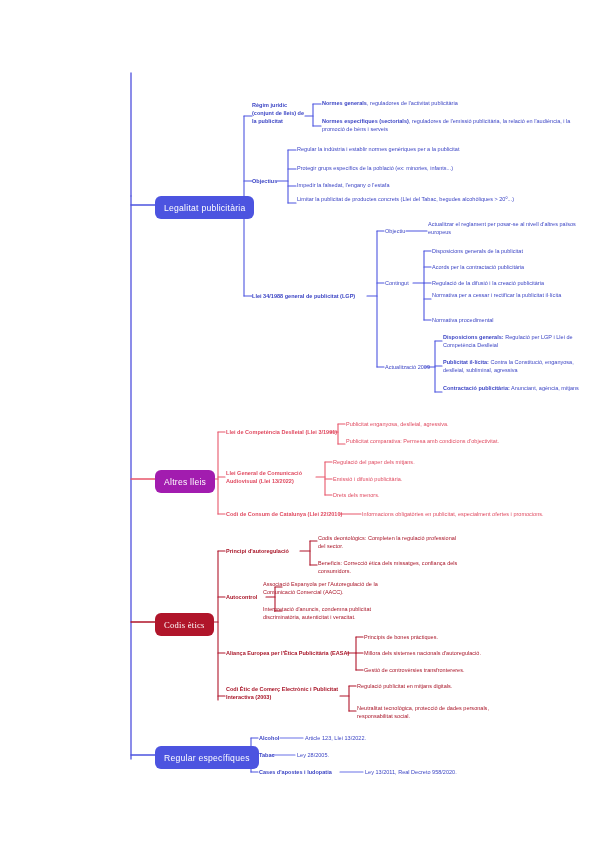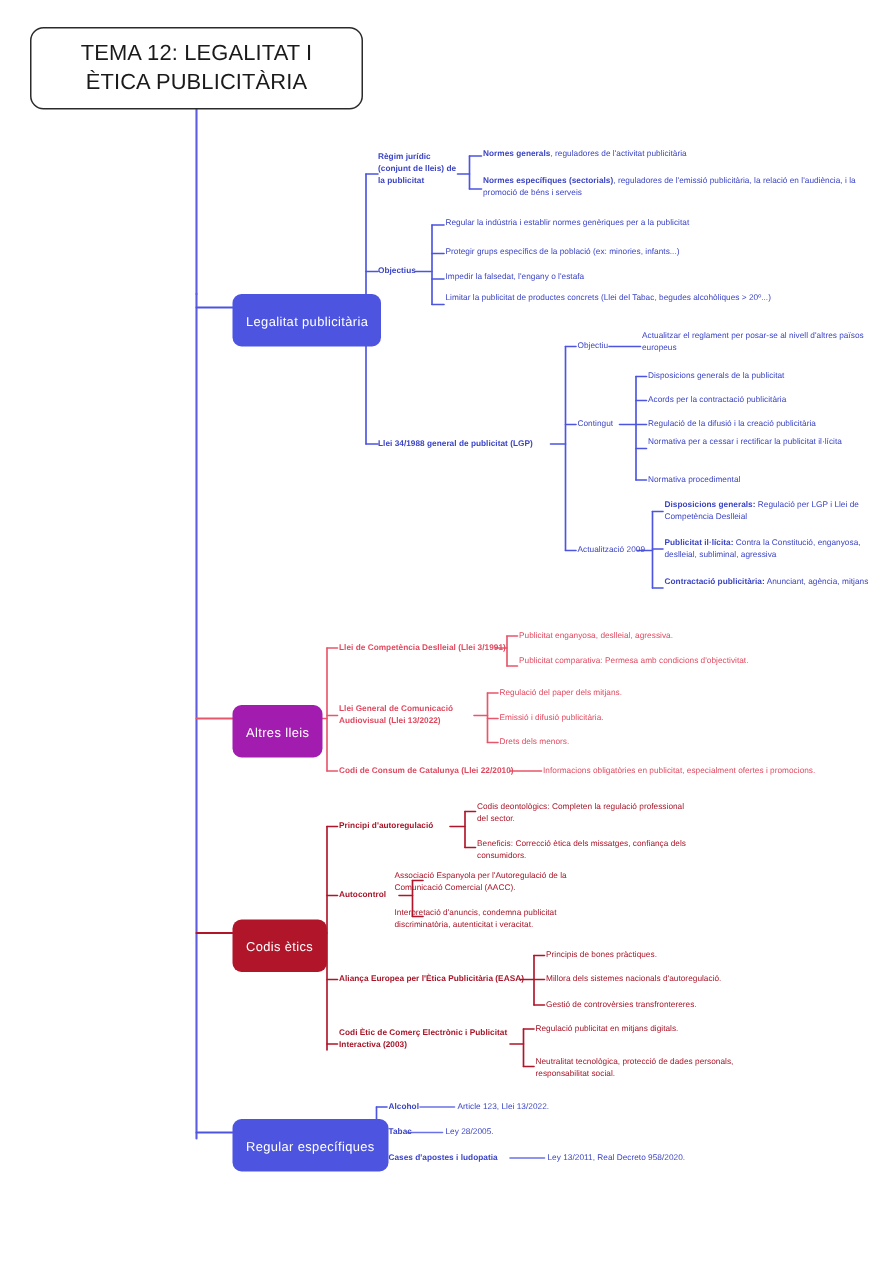--- a/index.html
+++ b/index.html
@@ -42,25 +42,25 @@
   
   .pill {
     position: absolute;
     border-radius: 6px;
     color: #ffffff;
     font-size: 8.6px;
     letter-spacing: .25px;
     display: flex; align-items: center; justify-content: center;
     padding: 0 9px;
     white-space: nowrap;
-    height: 35px;
+    height: 23px;
   }
   .pill.blue   { background: #4c54e0; }
   .pill.red    { background: #a21caf; }
-  .pill.crimson{ background: #b0152a; }
+  .pill.crimson{ background: #b0152a; font-family: Liberation Serif, serif; }
 
   
   .leaf {
     position: absolute;
     font-size: 5.5px;
     line-height: 1.45;
     letter-spacing: .02px;
   }
   .leaf.l2 { font-weight: bold; }
   .leaf b  { font-weight: bold; }
@@ -187,26 +187,20 @@
       <path d="M251 738 L258 738" stroke="#4c54e0"></path>
       <path d="M251 755 L258 755" stroke="#4c54e0"></path>
       <path d="M251 772 L258 772" stroke="#4c54e0"></path>
 
       <path d="M280 738 L303 738" stroke="#6b72e8"></path>
       <path d="M272 755 L295 755" stroke="#6b72e8"></path>
       <path d="M340 772 L363 772" stroke="#6b72e8"></path>
     </g>
   </svg>
 
-  <div class="root-node">
-    <div>
-      <div class="t">TEMA 12: LEGALITAT I</div>
-      <div class="t">ÈTICA PUBLICITÀRIA</div>
-    </div>
-  </div>
 
   <div class="pill blue" style="left:155px; top:196px;">Legalitat publicitària</div>
   <div class="pill red" style="left:155px; top:470px;">Altres lleis</div>
   <div class="pill crimson" style="left:155px; top:613px;">Codis ètics</div>
   <div class="pill blue" style="left:155px; top:746px;">Regular específiques</div>
 
   <div class="leaf l2 c-blue" style="left:252px; top:102px; width:56px;">
     <span>Règim jurídic</span><br>
     <span>(conjunt de lleis) de</span><br>
     <span>la publicitat</span>

